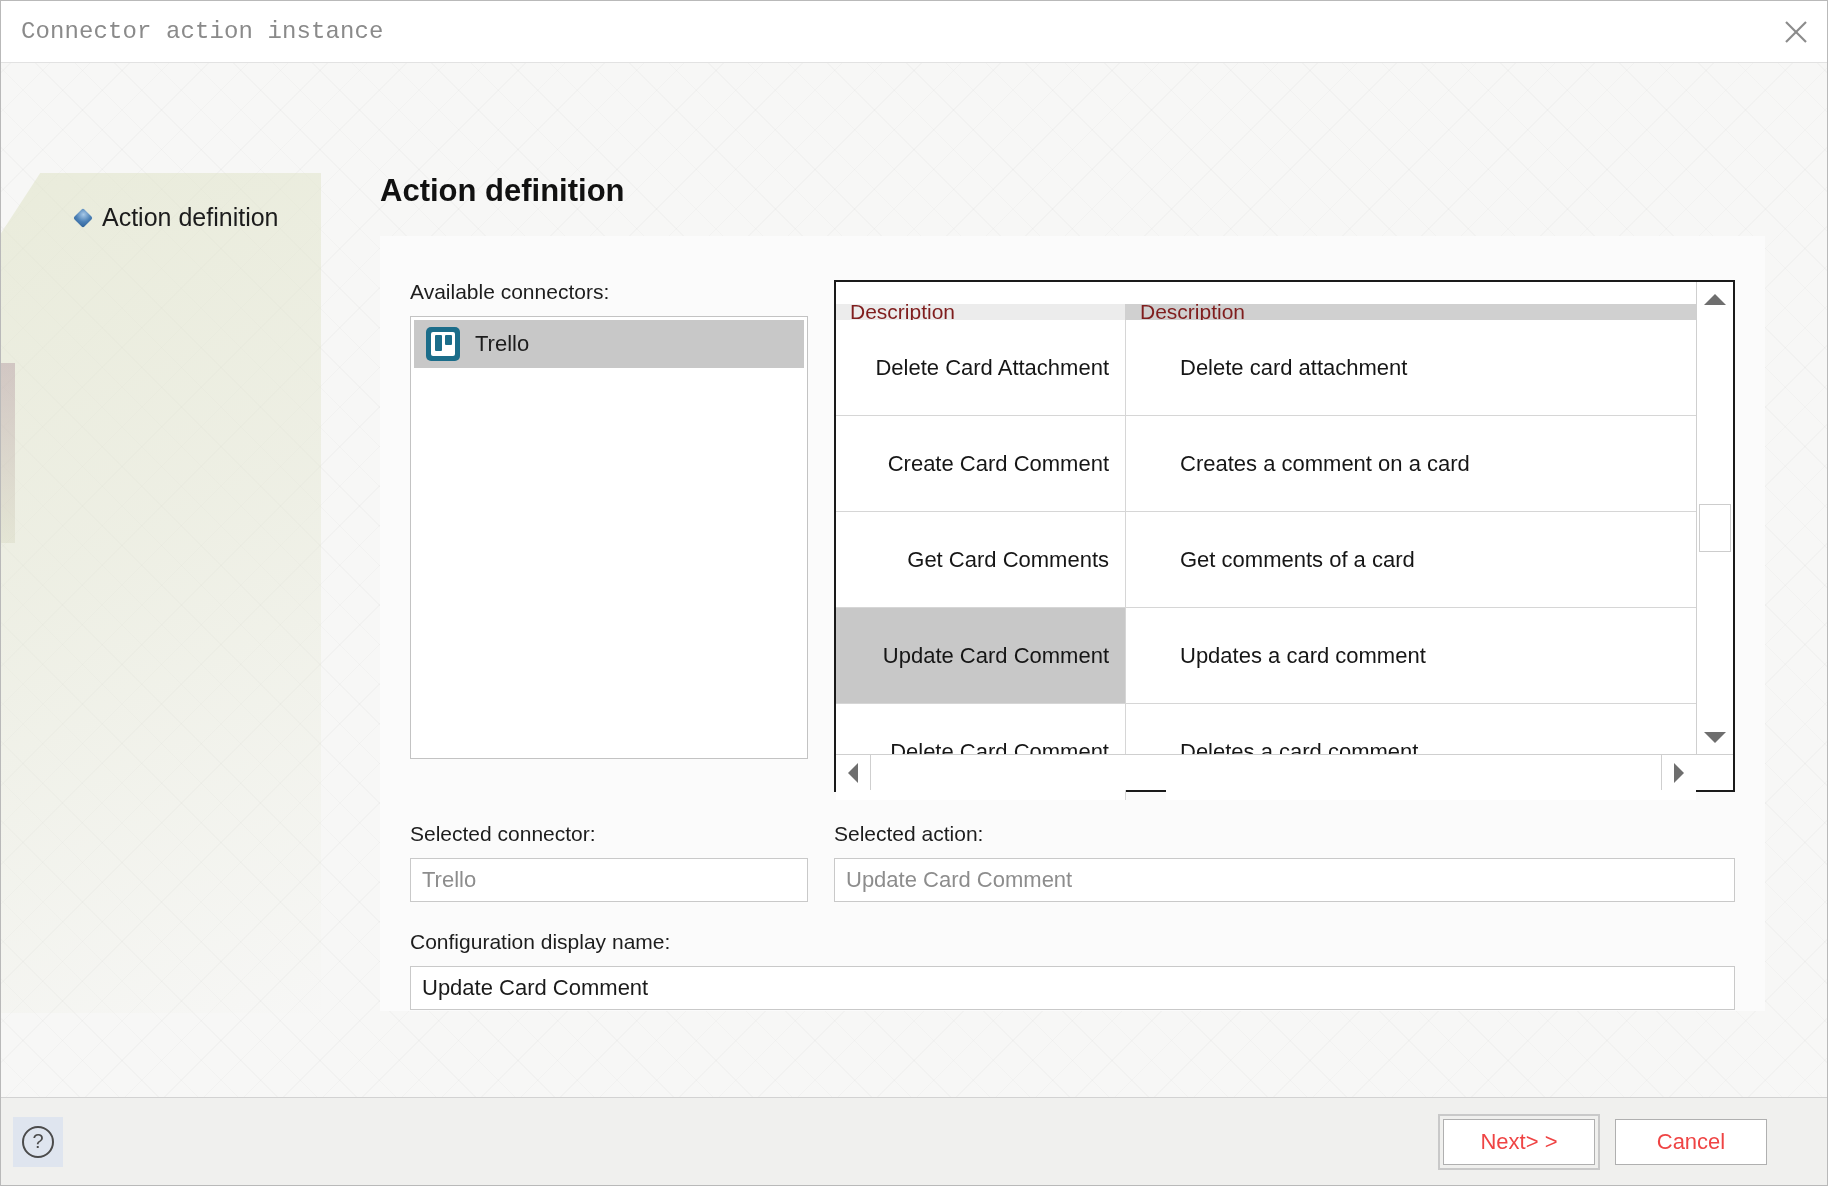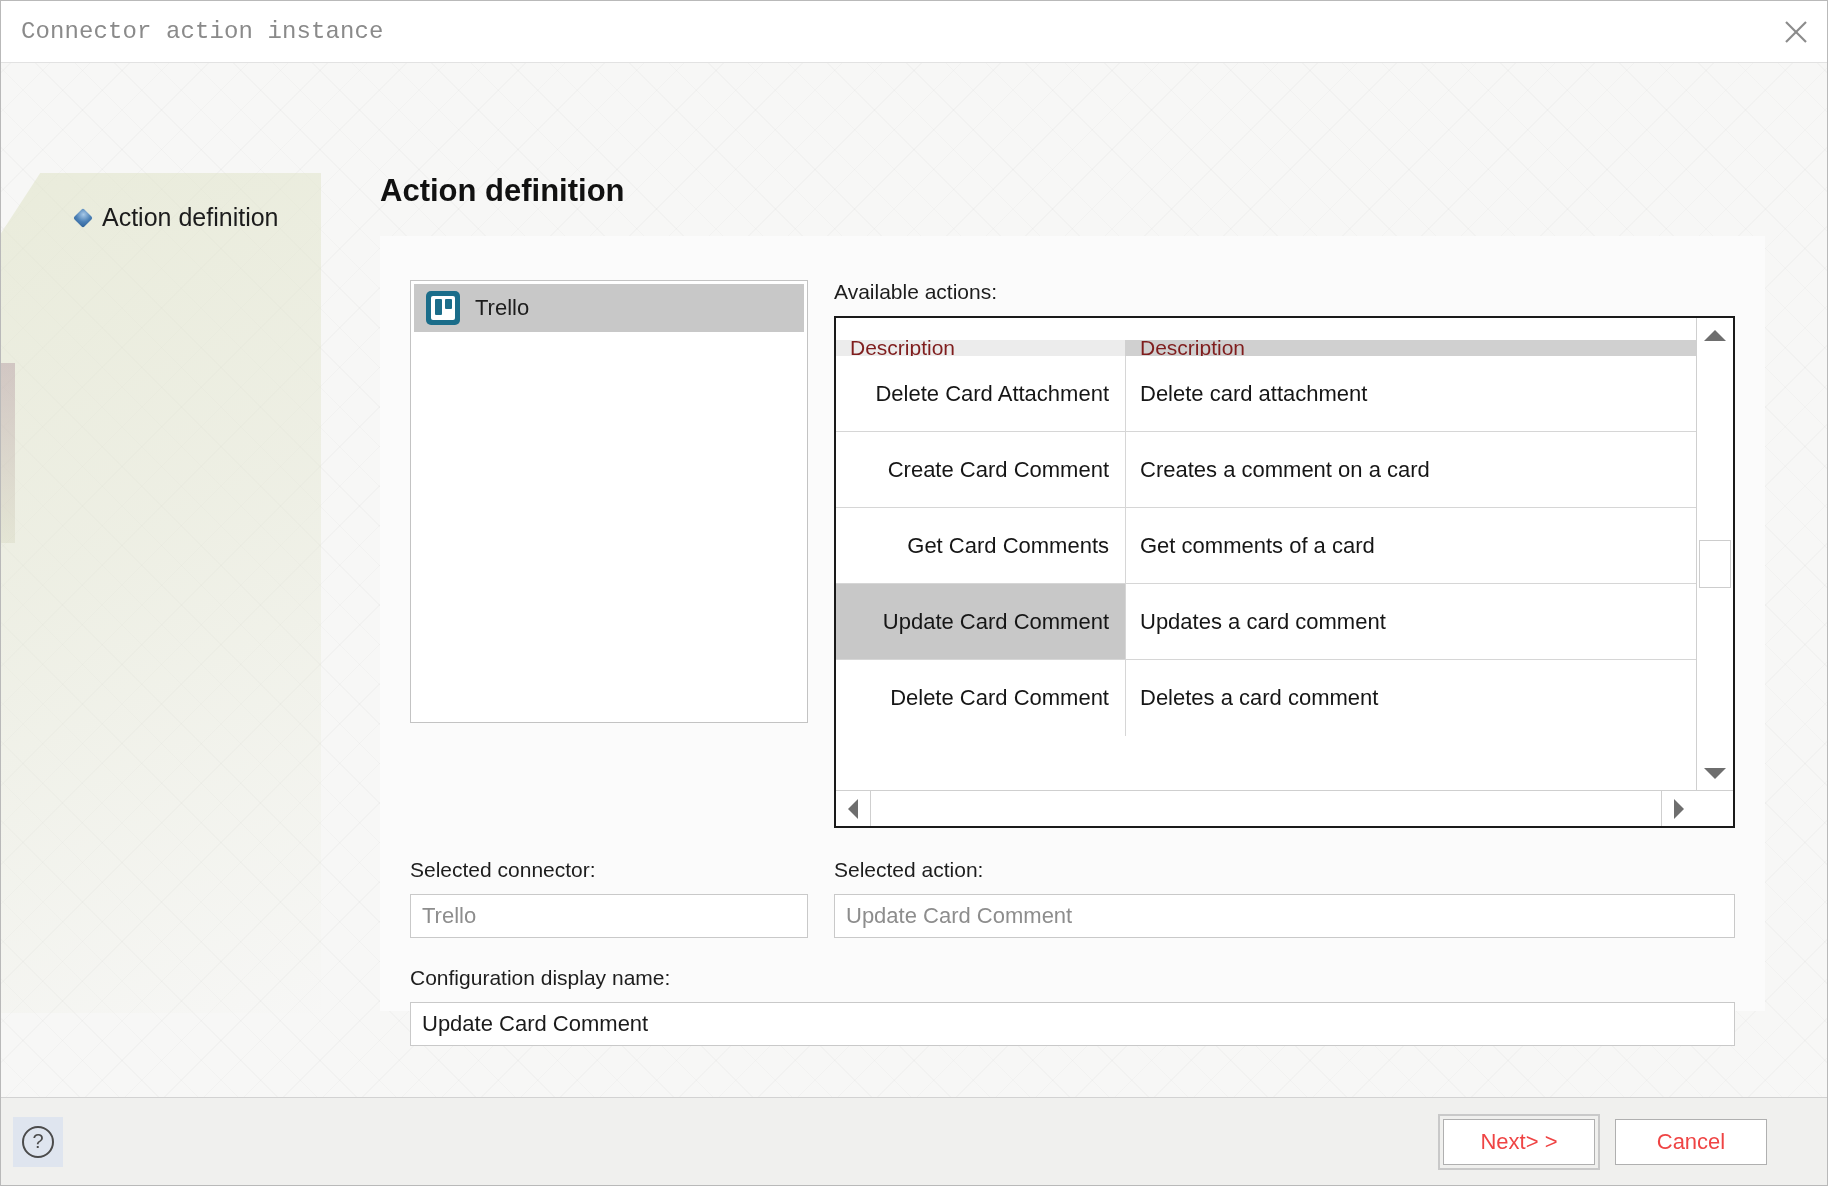--- a/index.html
+++ b/index.html
@@ -212,22 +212,23 @@
     color: #7f1d1d;
     cursor: pointer;
     margin-top: 22px;
   }
   .th-1 { flex: 0 0 290px; background: #ececec; border-right: 1px solid #d0d0d0; }
   .th-2 { flex: 1 1 auto;  background: #d0d0d0; }
 
   .tbl-rows { flex: 1 1 auto; }
   .trow {
     display: flex;
-    height: 76px;
+    height: 96px;
     border-bottom: 1px solid #d6d6d6;
+    gap: 40px;
   }
   .trow:last-child { border-bottom: 0; }
   .cell {
     display: flex;
     align-items: center;
     font-size: 22px;
     color: #161616;
   }
   .cell-1 {
     flex: 0 0 290px;
@@ -403,34 +404,34 @@
       </div>
     </div>
 
     <div class="content">
       <div class="page-title">Action definition</div>
 
       <div class="panel">
         <div class="cols">
 
           <div class="col-left">
+            <div class="field-label">Available connectors:</div>
             <div class="connectors-box">
               <div class="connector-item">
                 <span class="trello-icon">
                   <span class="board"></span>
                   <span class="bar-a"></span>
                   <span class="bar-b"></span>
                 </span>
                 <span class="connector-label">Trello</span>
               </div>
             </div>
           </div>
 
           <div class="col-right">
-            <div class="field-label">Available actions:</div>
 
             <div class="actions-wrap">
               <div class="tbl-main">
                 <div class="tbl-body-area">
 
                   <div class="tbl-head">
                     <div class="th th-1">Description</div>
                     <div class="th th-2">Description</div>
                   </div>
 

